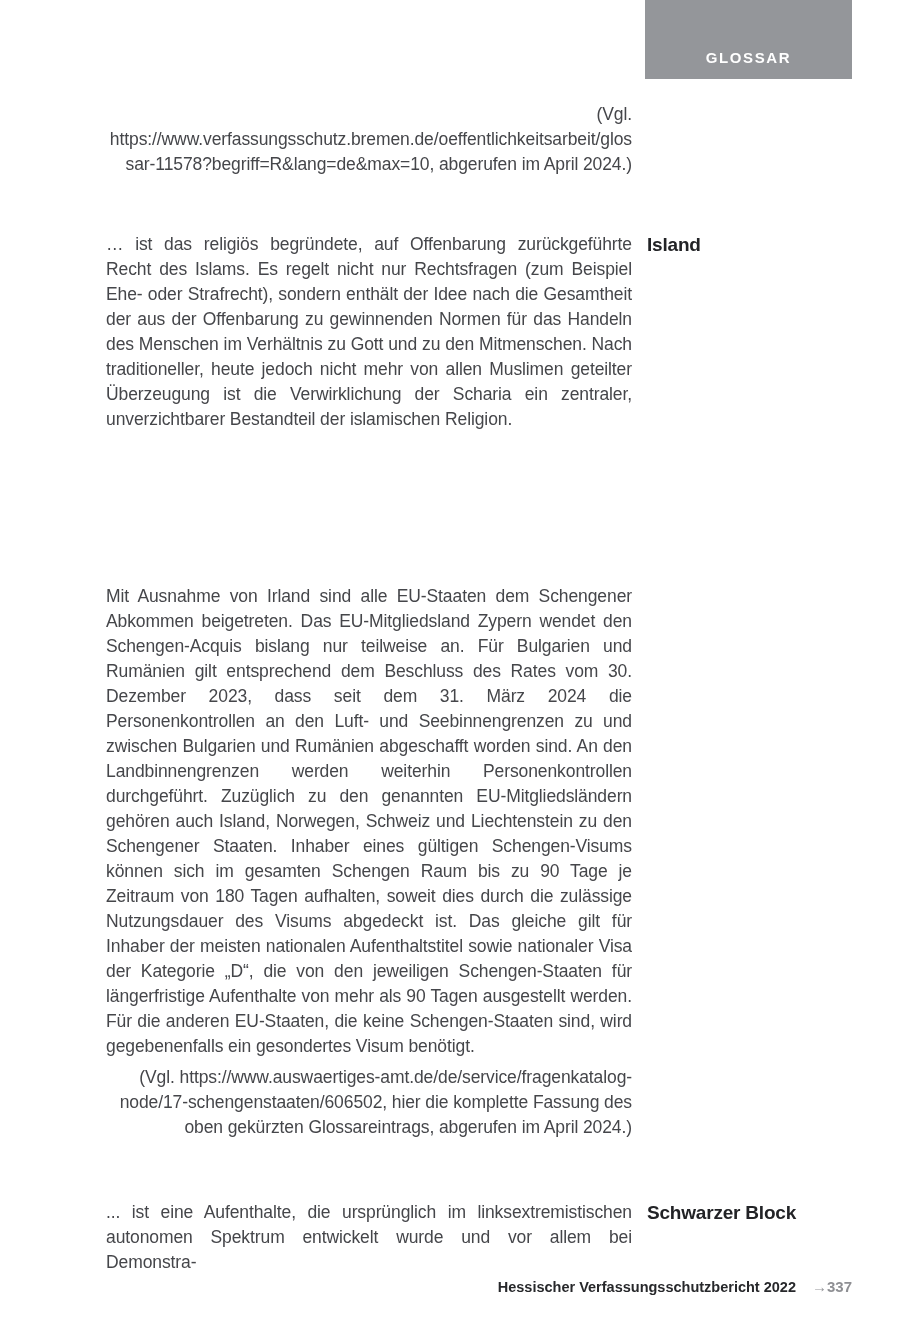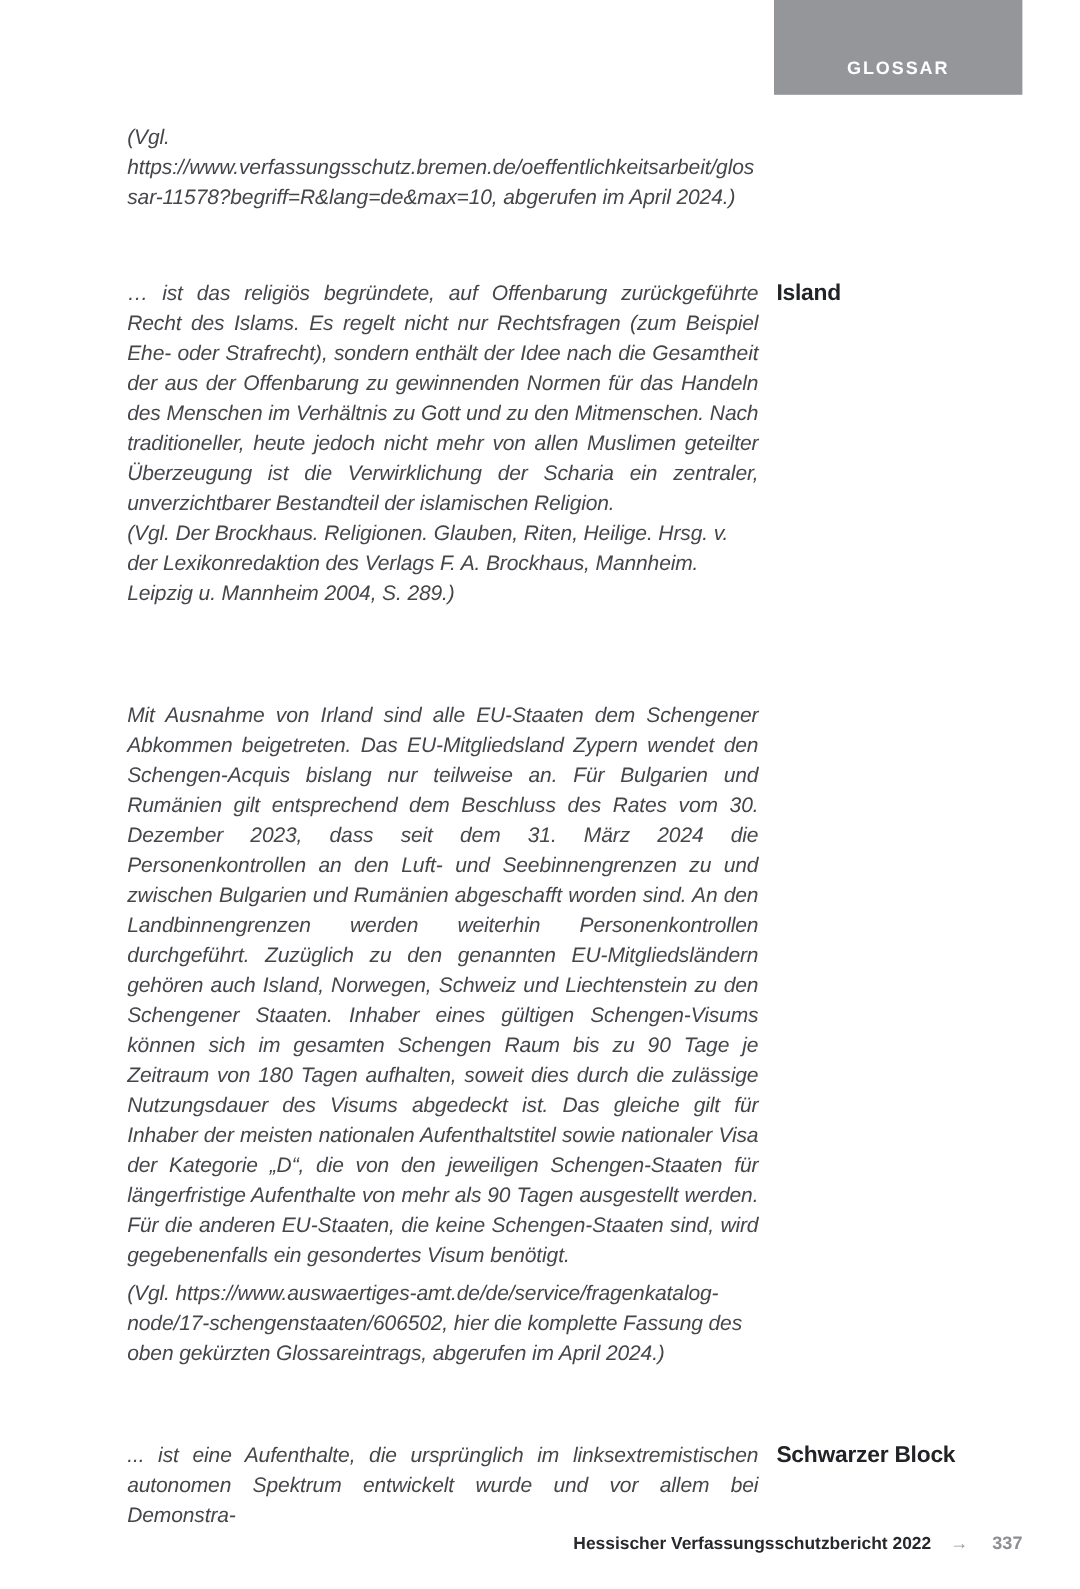--- a/index.html
+++ b/index.html
@@ -26,24 +26,23 @@
     font-size: 15px; letter-spacing: 1.6px; margin-top: 44px;
   }
 
   
   .textblock {
     position: absolute;
     left: 106px; width: 526px;
     font-size: 17.5px; line-height: 25px;
     text-align: justify;
     letter-spacing: -0.1px;
-    font-style: italic;
   }
   .citation {
-    text-align: left;
+    text-align: right;
     overflow-wrap: anywhere;
   }
 
   
   .margin-term {
     position: absolute;
     left: 647px; width: 210px;
     font-size: 19px; line-height: 25px;
     font-weight: bold;
     color: #222326;
@@ -52,36 +51,35 @@
 
   
   .footer {
     position: absolute;
     right: 48px; top: 1277px;
     display: flex; align-items: baseline;
     font-size: 14.5px; line-height: 20px;
   }
   .footer .report-title { font-weight: bold; color: #27282b; }
   .footer .arrow { color: #96979b; margin-left: 16px; font-size: 15px; }
-  .footer .page-number { color: #8e8f93; font-weight: bold; margin-left: 20px; font-size: 15px; }
+  .footer .page-number { color: #8e8f93; font-weight: bold; margin-left: 0; font-size: 15px; }
 </style>
 </head>
 <body>
 
 <div class="page">
 
   <div class="glossar-tab">
     <span>GLOSSAR</span>
   </div>
 
   <p class="textblock citation" style="top:102px">(Vgl. https://www.verfassungsschutz.bremen.de/oeffentlichkeitsarbeit/glossar-11578?begriff=R&amp;lang=de&amp;max=10, abgerufen im April 2024.)</p>
 
   <p class="textblock" style="top:232px">… ist das religiös begründete, auf Offenbarung zurückgeführte Recht des Islams. Es regelt nicht nur Rechtsfragen (zum Beispiel Ehe- oder Strafrecht), sondern enthält der Idee nach die Gesamtheit der aus der Offenbarung zu gewinnenden Normen für das Handeln des Menschen im Verhältnis zu Gott und zu den Mitmenschen. Nach traditioneller, heute jedoch nicht mehr von allen Muslimen geteilter Überzeugung ist die Verwirklichung der Scharia ein zentraler, unverzichtbarer Bestandteil der islamischen Religion.</p>
   <div class="margin-term" style="top:232px">Island</div>
-  <p class="textblock citation" style="top:432px">(Vgl. Der Brockhaus. Religionen. Glauben, Riten, Heilige. Hrsg. v. der Lexikonredaktion des Verlags F. A. Brockhaus, Mannheim. Leipzig u. Mannheim 2004, S. 289.)</p>
 
   <p class="textblock" style="top:584px">Mit Ausnahme von Irland sind alle EU-Staaten dem Schengener Abkommen beigetreten. Das EU-Mitgliedsland Zypern wendet den Schengen-Acquis bislang nur teilweise an. Für Bulgarien und Rumänien gilt entsprechend dem Beschluss des Rates vom 30. Dezember 2023, dass seit dem 31. März 2024 die Personenkontrollen an den Luft- und Seebinnengrenzen zu und zwischen Bulgarien und Rumänien abgeschafft worden sind. An den Landbinnengrenzen werden weiterhin Personenkontrollen durchgeführt. Zuzüglich zu den genannten EU-Mitgliedsländern gehören auch Island, Norwegen, Schweiz und Liechtenstein zu den Schengener Staaten. Inhaber eines gültigen Schengen-Visums können sich im gesamten Schengen Raum bis zu 90 Tage je Zeitraum von 180 Tagen aufhalten, soweit dies durch die zulässige Nutzungsdauer des Visums abgedeckt ist. Das gleiche gilt für Inhaber der meisten nationalen Aufenthaltstitel sowie nationaler Visa der Kategorie „D“, die von den jeweiligen Schengen-Staaten für längerfristige Aufenthalte von mehr als 90 Tagen ausgestellt werden. Für die anderen EU-Staaten, die keine Schengen-Staaten sind, wird gegebenenfalls ein gesondertes Visum benötigt.</p>
   <p class="textblock citation" style="top:1065px">(Vgl. https://www.auswaertiges-amt.de/de/service/fragenkatalog-node/17-schengenstaaten/606502, hier die komplette Fassung des oben gekürzten Glossareintrags, abgerufen im April 2024.)</p>
 
   <p class="textblock" style="top:1200px">... ist eine Aufenthalte, die ursprünglich im linksextremistischen autonomen Spektrum entwickelt wurde und vor allem bei Demonstra-</p>
   <div class="margin-term" style="top:1200px">Schwarzer Block</div>
 
   <div class="footer">
     <span class="report-title">Hessischer Verfassungsschutzbericht 2022</span>
     <span class="arrow">→</span>

